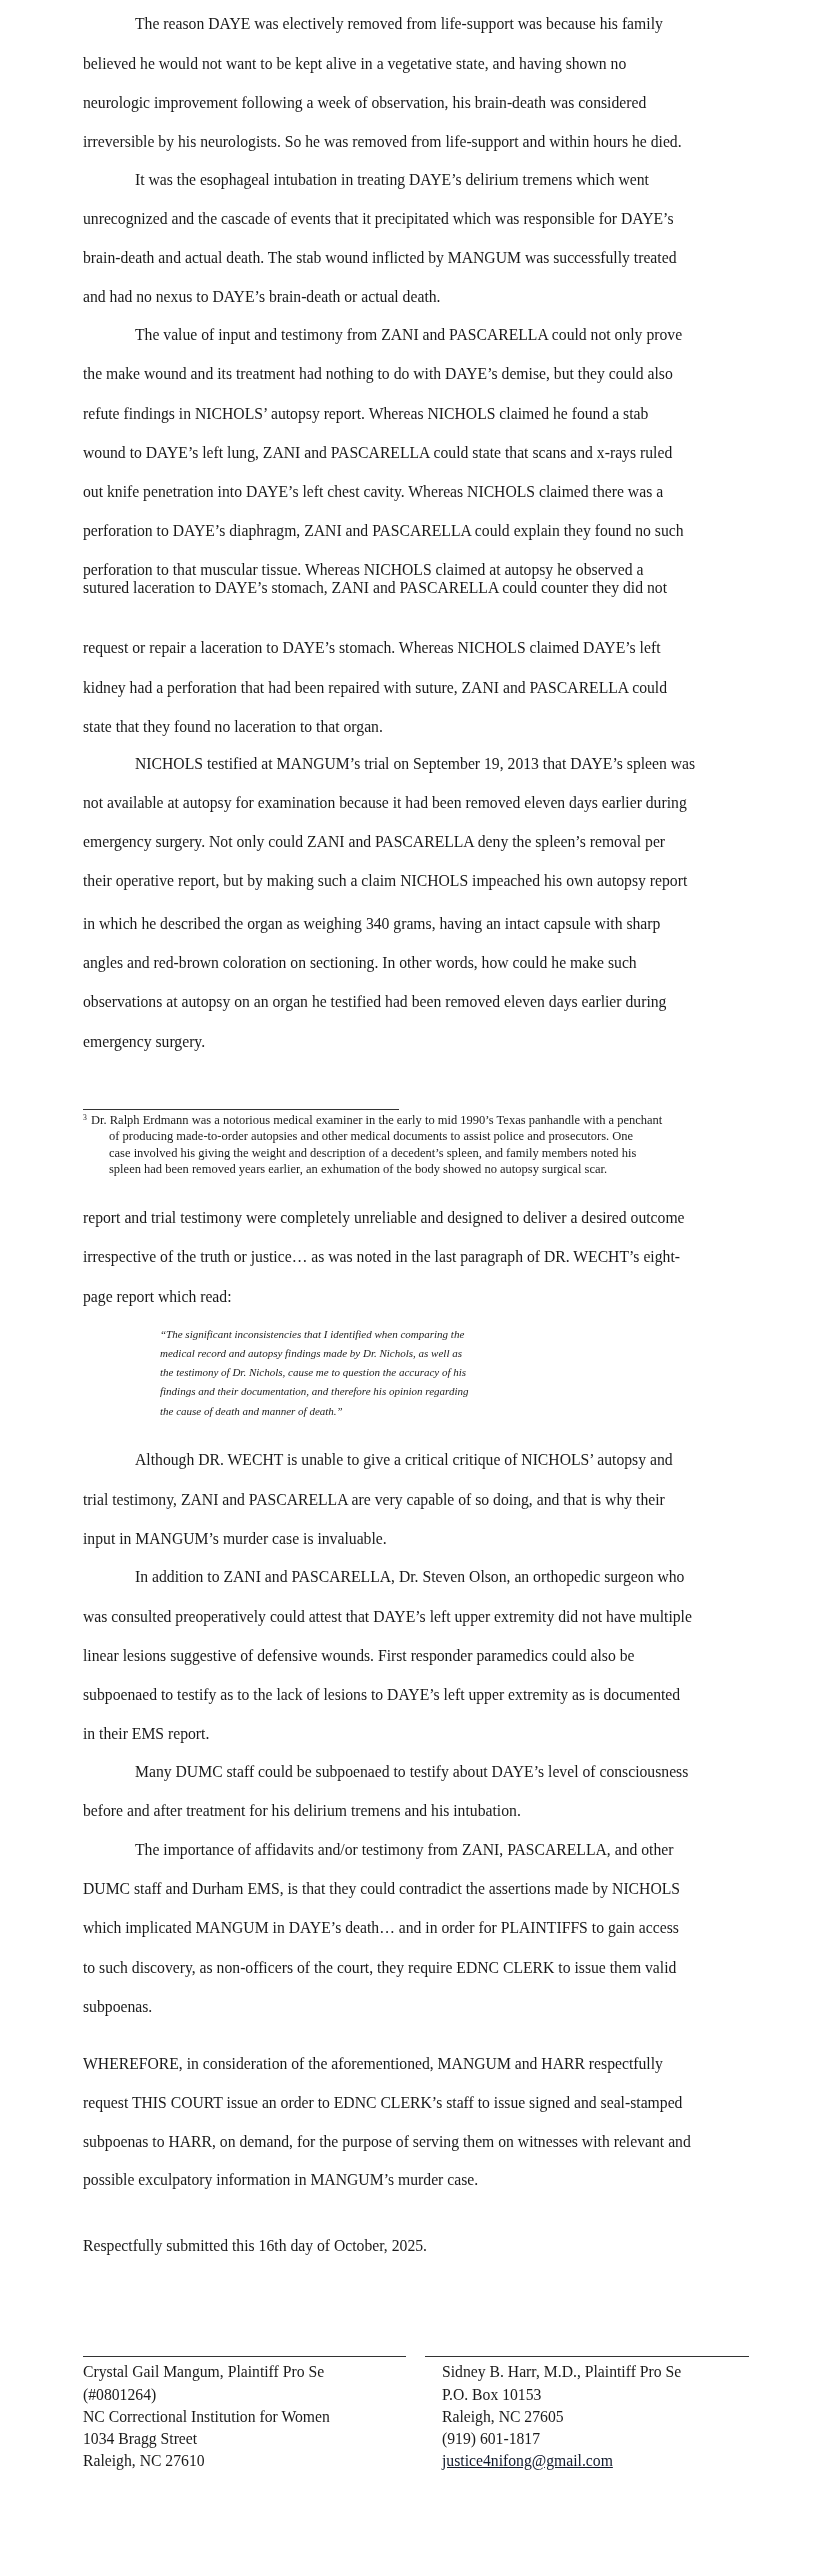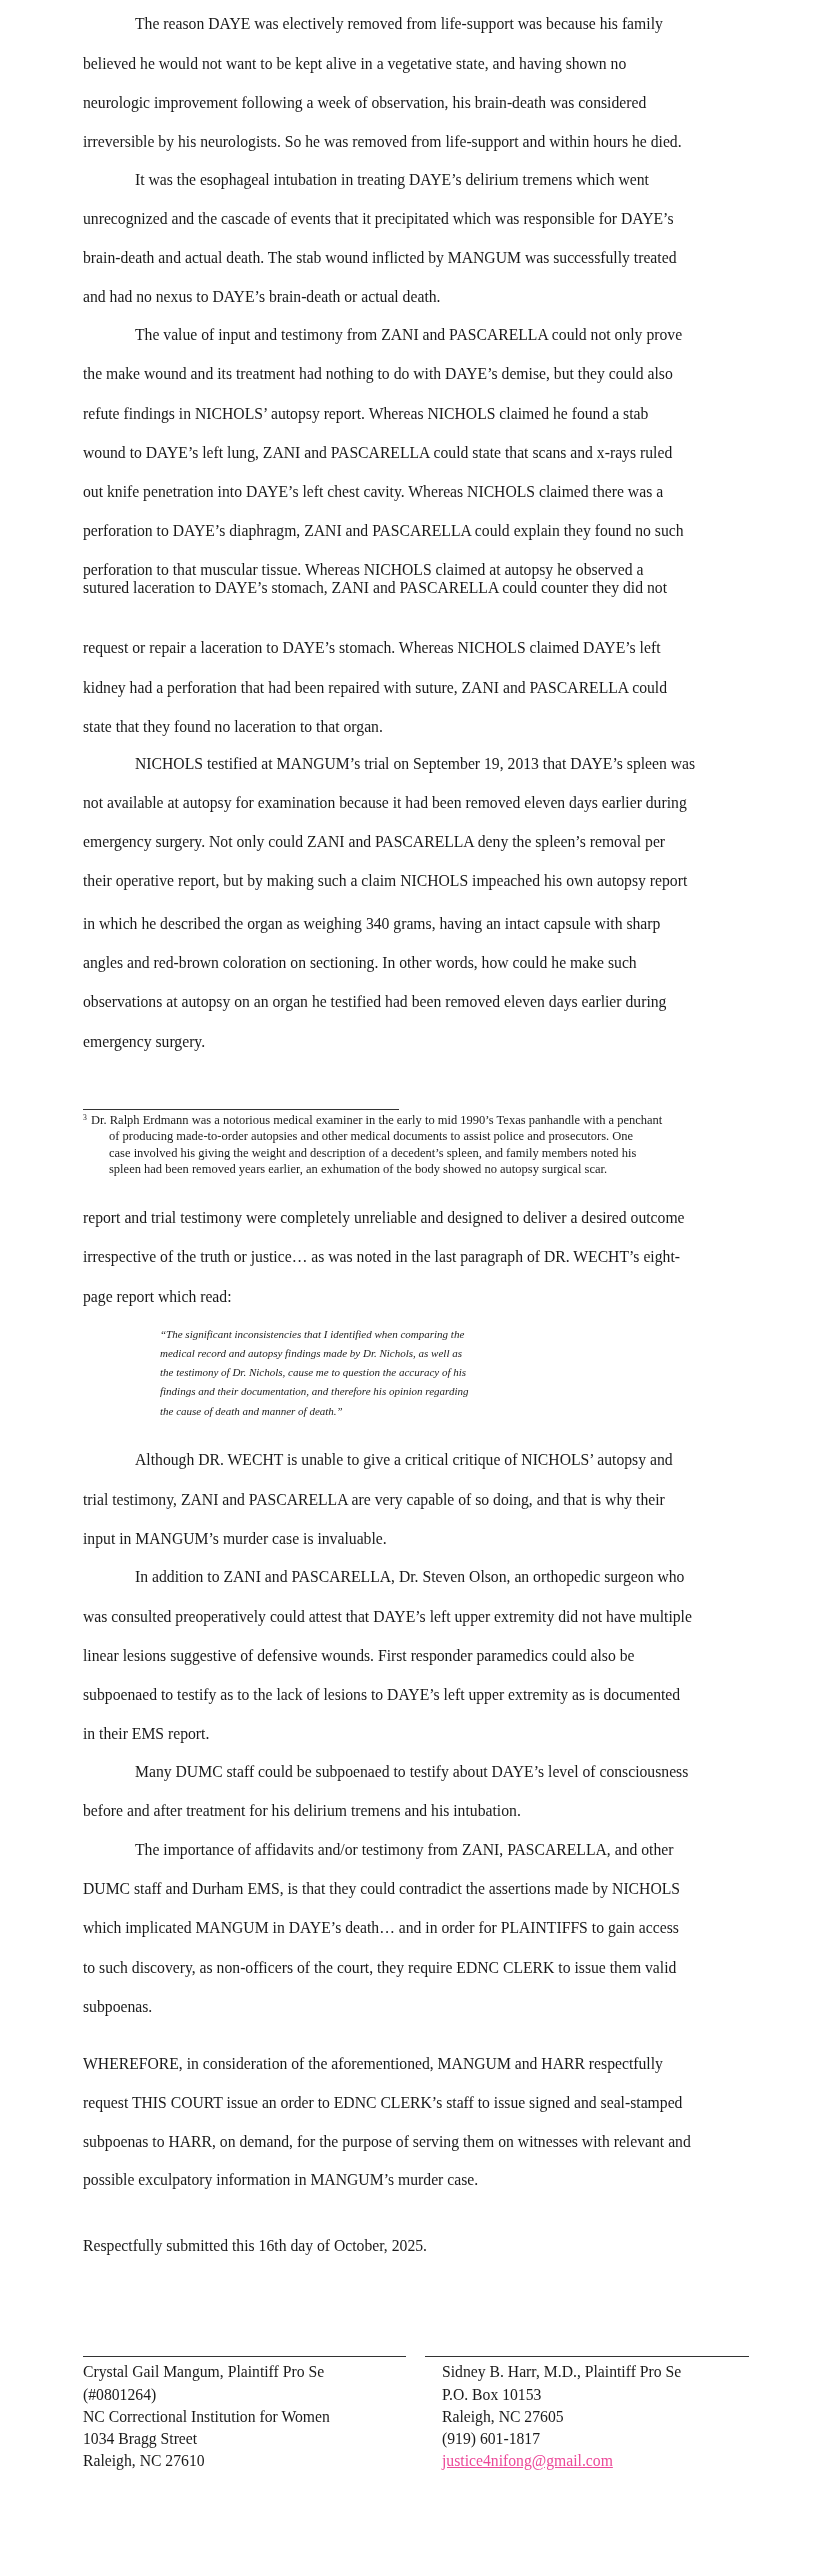--- a/index.html
+++ b/index.html
@@ -7,21 +7,21 @@
          font-family: "Liberation Serif", "DejaVu Serif", serif; color: #1a1a1a; }
   .page { position: absolute; left: 0; top: 0; width: 815px; height: 2576px; }
   .line { position: absolute; left: 83px; white-space: nowrap; font-size: 15.7px; line-height: 19px; }
   .line.indent { left: 135px; }
   .fn-rule { position: absolute; left: 83px; top: 1109px; width: 316px; height: 0; border-top: 1.2px solid #333; }
   .fn { position: absolute; white-space: nowrap; font-size: 12.5px; line-height: 15.3px; }
   .fn-mark { position: absolute; left: 83px; top: 1113px; font-size: 7.7px; line-height: 9.6px; }
   .quote { position: absolute; left: 160px; white-space: nowrap; font-style: italic; font-size: 11px; line-height: 19px; }
   .sig-rule { position: absolute; top: 2356px; height: 0; border-top: 1.2px solid #333; }
   .sig { position: absolute; white-space: nowrap; font-size: 15.7px; line-height: 19px; }
-  a.email { color: #ec4899; text-decoration: underline; }
+  a.email { color: #0f172a; text-decoration: underline; }
 </style>
 </head>
 <body>
 
 <div class="page">
 
   <div>
     <div class="line indent" style="top:14.4px">The reason DAYE was electively removed from life-support was because his family</div>
     <div class="line" style="top:54px">believed he would not want to be kept alive in a vegetative state, and having shown no</div>
     <div class="line" style="top:93px">neurologic improvement following a week of observation, his brain-death was considered</div>

